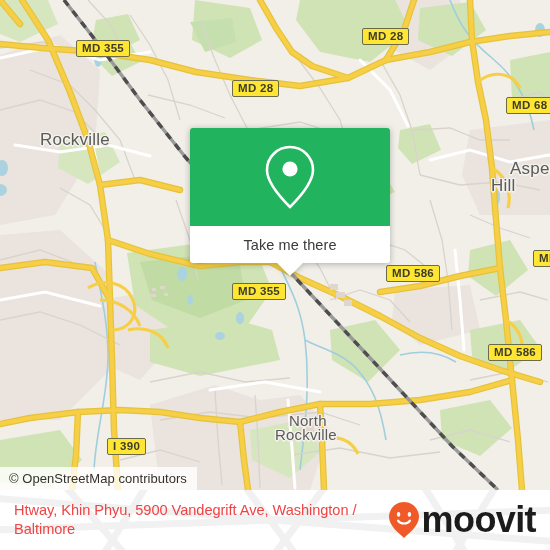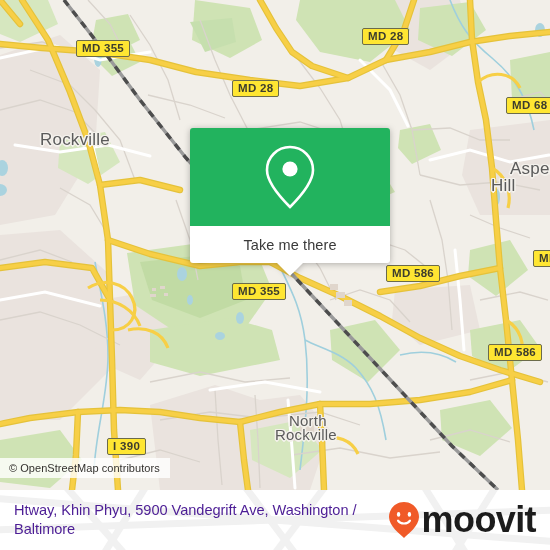--- a/index.html
+++ b/index.html
@@ -101,24 +101,24 @@
     width: 0; height: 0;
     border-left: 13px solid transparent;
     border-right: 13px solid transparent;
     border-top: 13px solid #ffffff;
   }
 
   
   #attribution {
     position: absolute;
     left: 0;
-    bottom: 12px;
+    bottom: 0;
     background: rgba(255,255,255,0.80);
     padding: 4px 10px 4px 9px;
-    font-size: 11px;
+    font-size: 13px;
     color: #33312e;
     letter-spacing: .05px;
   }
 
   
   #footer {
     position: absolute;
     left: 0;
     top: 490px;
     width: 550px;
@@ -136,21 +136,21 @@
     position: relative;
     height: 60px;
     display: flex;
     align-items: center;
     padding: 0 8px 0 14px;
     box-sizing: border-box;
   }
   #footer-title {
     flex: 1 1 auto;
     font-size: 14.6px;
-    color: #4c1d95;
+    color: #ef4444;
     line-height: 1.33;
     letter-spacing: -0.05px;
     padding-right: 4px;
   }
   #brand {
     flex: 0 0 auto;
     display: flex;
     align-items: center;
     gap: 2px;
     padding-right: 6px;

